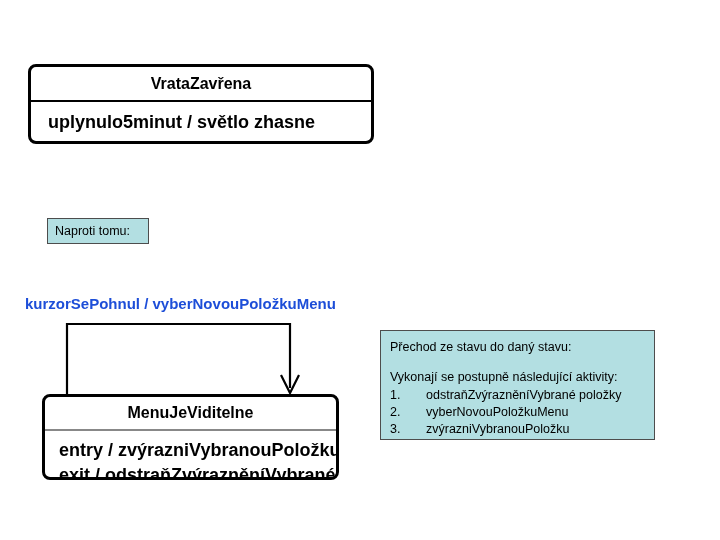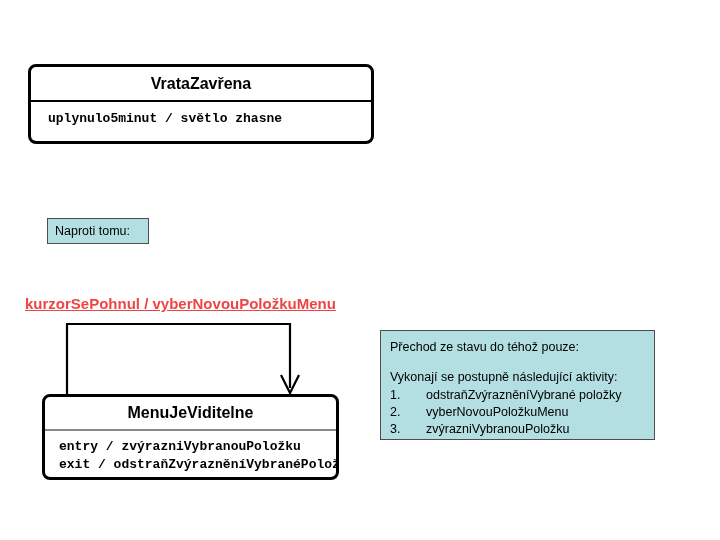--- a/index.html
+++ b/index.html
@@ -43,26 +43,25 @@
   }
   .state-divider {
     width: 100%;
     height: 2px;
     background: #000000;
   }
   .state-divider.gray {
     background: #888888;
   }
   .state-body {
-    font-size: 13px;
+    font-size: 18px;
     font-weight: bold;
     color: #000000;
     line-height: 1.25;
     white-space: nowrap;
-    font-family: Liberation Mono, monospace;
   }
 
   
   #state-vrata {
     left: 28px;
     top: 64px;
     width: 346px;
     height: 80px;
   }
   #state-vrata .state-name {
@@ -101,24 +100,23 @@
     pointer-events: none;
   }
 
   
   #transition-label {
     position: absolute;
     left: 25px;
     top: 296px;
     font-size: 15px;
     font-weight: bold;
-    color: #ef4444;
+    color: #1d4ed8;
     white-space: nowrap;
     line-height: 1;
-    text-decoration: underline;
   }
 
   
   .callout {
     position: absolute;
     box-sizing: border-box;
     background: #b3dfe2;
     border: 1px solid #4d4d4d;
     color: #000000;
     font-size: 12.5px;
@@ -208,21 +206,21 @@
   <div class="state-box" id="state-menu">
     <div class="state-name">MenuJeViditelne</div>
     <div class="state-divider gray"></div>
     <div class="state-body">
       <div>entry / zvýrazniVybranouPoložku</div>
       <div>exit / odstraňZvýrazněníVybranéPoložky</div>
     </div>
   </div>
 
   <div class="callout" id="callout-same-state">
-    <div class="c-title">Přechod ze stavu do téhož pouze:</div>
+    <div class="c-title">Přechod ze stavu do daný stavu:</div>
     <div class="c-gap"></div>
     <div class="c-line">Vykonají se postupně následující aktivity:</div>
     <ul class="num-list">
       <li>
         <span class="num">1.</span>
         <span class="txt">odstraňZvýrazněníVybrané položky</span>
       </li>
       <li>
         <span class="num">2.</span>
         <span class="txt">vyberNovouPoložkuMenu</span>

